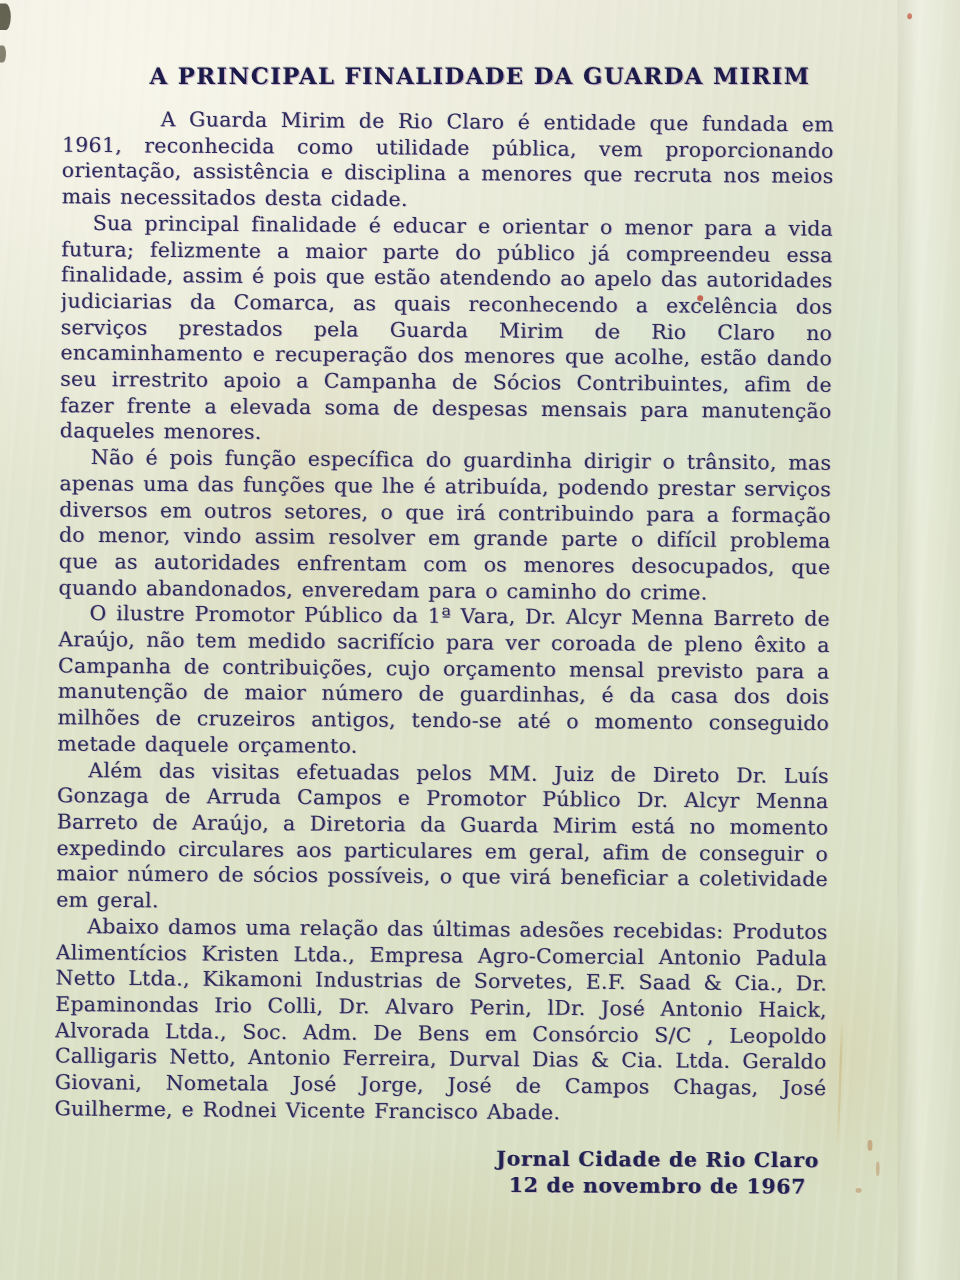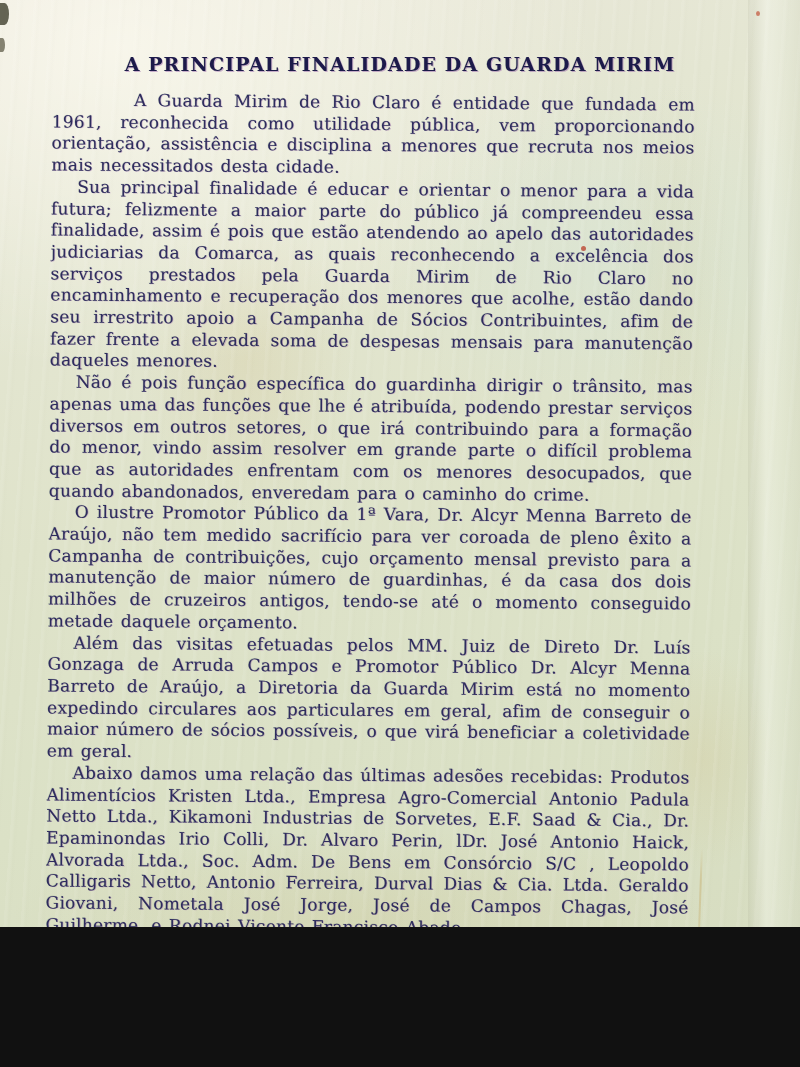--- a/index.html
+++ b/index.html
@@ -8,21 +8,21 @@
     width: 800px;
     height: 1067px;
     overflow: hidden;
     background: #111;
     font-family: "DejaVu Serif", serif;
   }
 
   .photo {
     position: relative;
     width: 800px;
-    height: 927px;
+    height: 1067px;
     overflow: hidden;
     
     background:
       radial-gradient(120% 70% at 15% 5%, rgba(255, 253, 244, 0.65), rgba(255,253,244,0) 50%),
       radial-gradient(45% 28% at 78% 28%, rgba(205, 228, 220, 0.30), rgba(205,228,220,0) 70%),
       radial-gradient(18% 22% at 31% 39%, rgba(196, 166, 92, 0.14), rgba(196,166,92,0) 75%),
       radial-gradient(10% 28% at 84% 30%, rgba(204, 176, 104, 0.12), rgba(204,176,104,0) 75%),
       radial-gradient(12% 16% at 88% 82%, rgba(200, 172, 100, 0.14), rgba(200,172,100,0) 75%),
       radial-gradient(55% 12% at 45% 99%, rgba(192, 176, 112, 0.16), rgba(192,176,112,0) 80%),
       linear-gradient(163deg, #ece9dc 0%, #e4e6d2 24%, #dfe3ca 48%, #dbe1c6 72%, #d7ddc1 100%);

